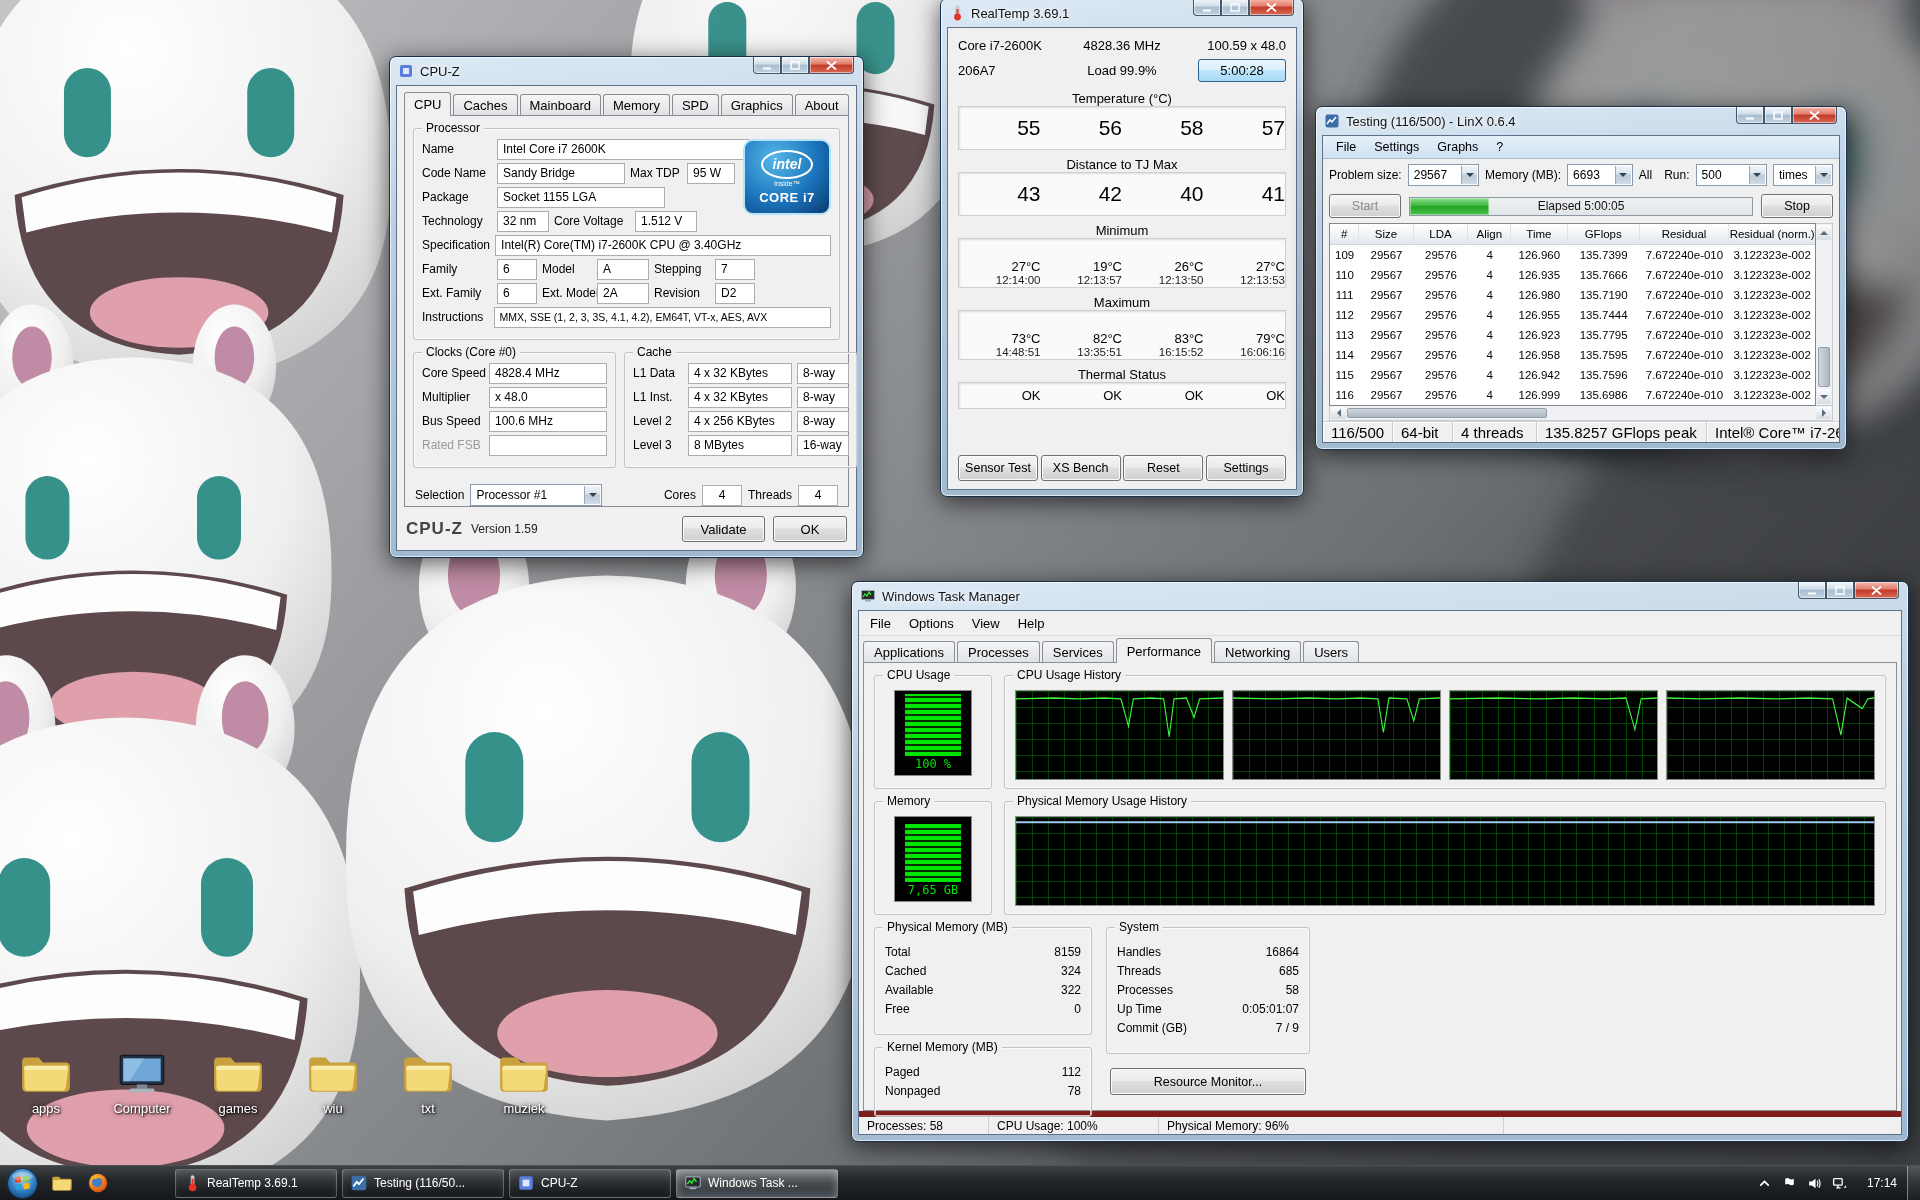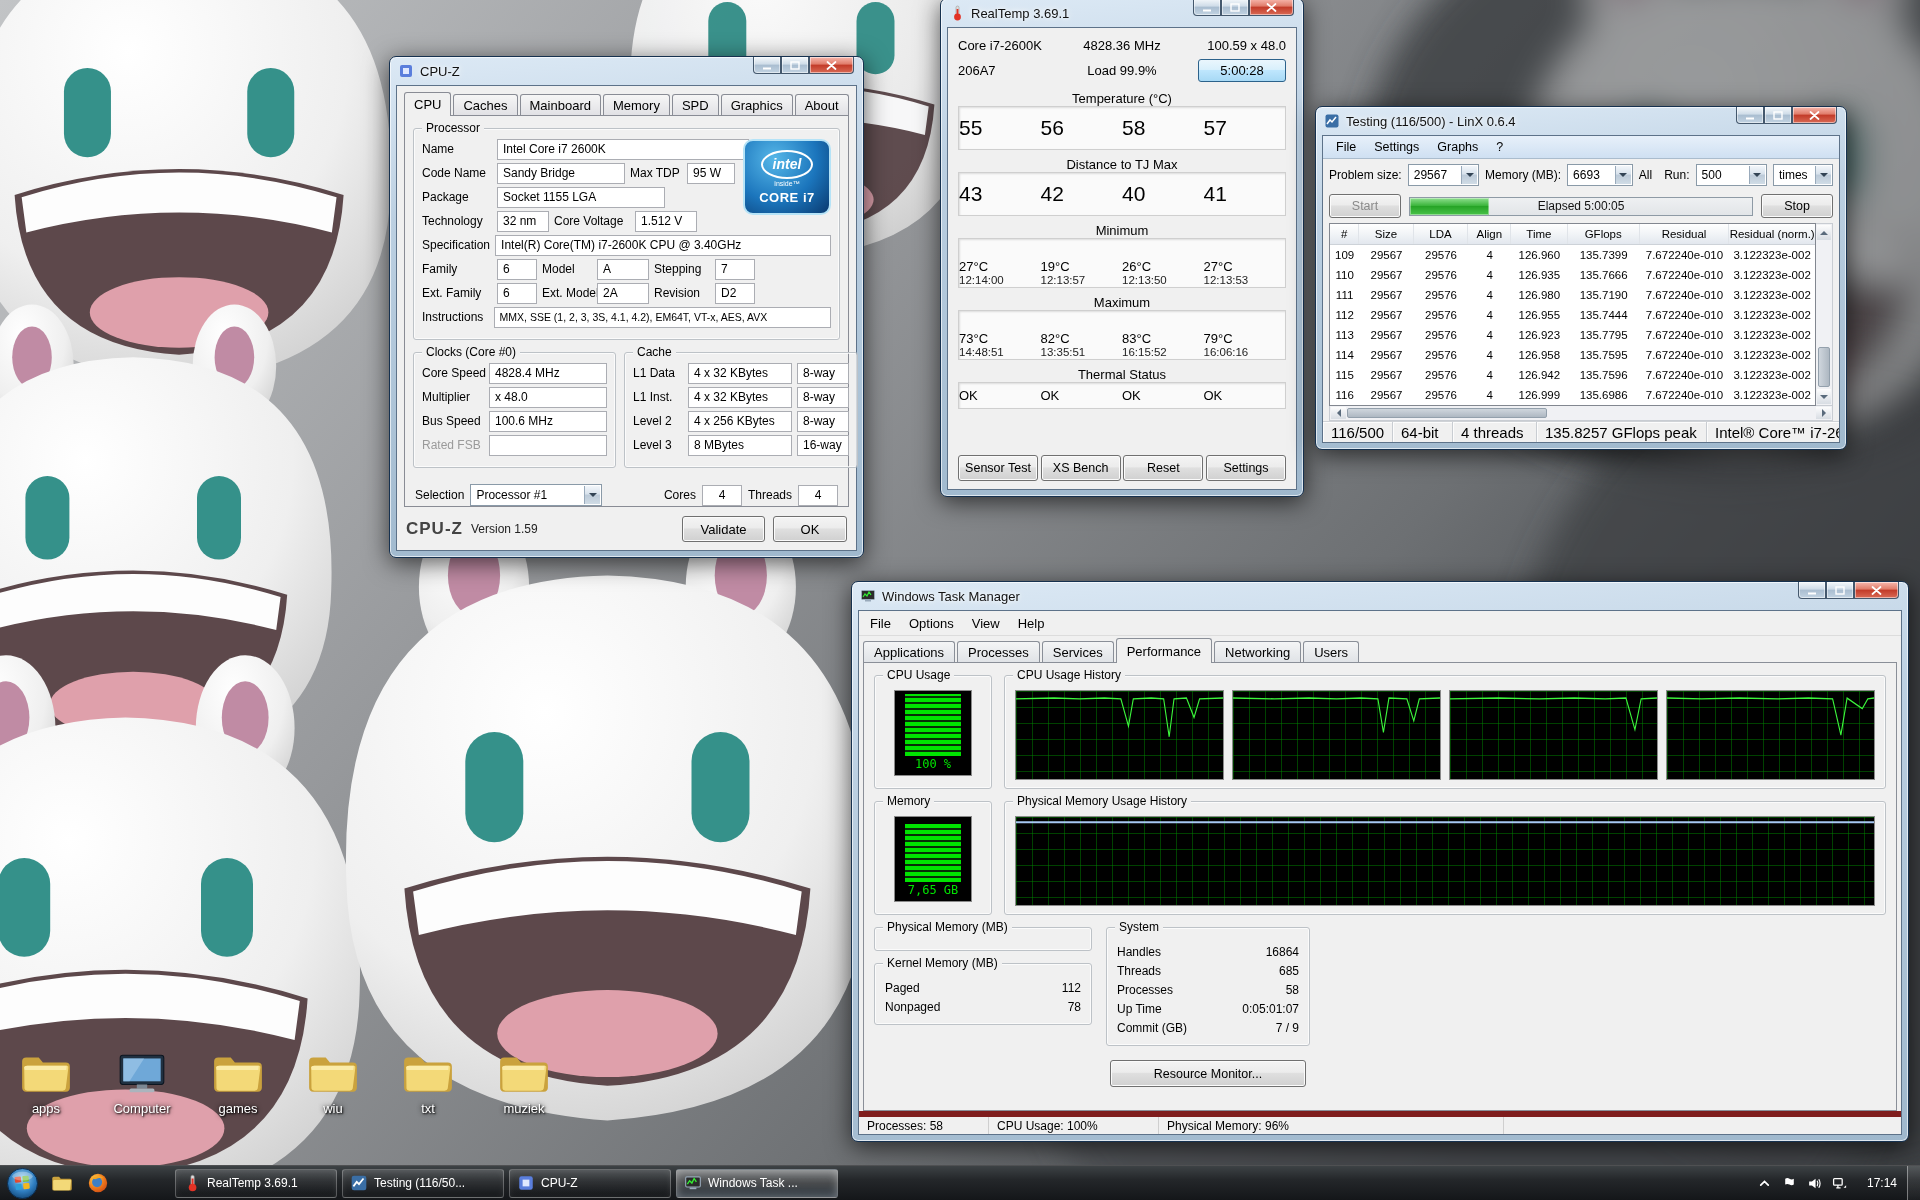--- a/index.html
+++ b/index.html
@@ -58,21 +58,21 @@
 .cpuz-ver{font-size:12px;color:#222;flex:1}
 
 
 #win-realtemp{left:940px;top:-2px;width:364px;height:499px;z-index:11}
 .rt-client{padding:8px 10px;display:flex;flex-direction:column;gap:7px}
 .rt-info{display:grid;grid-template-columns:1fr 1.25fr 1fr;row-gap:6px;align-items:center;font-size:13px;padding:2px 0}
 .rt-info .m{text-align:center}
 .rt-info .r{text-align:right}
 .timer-box{display:inline-flex;align-items:center;justify-content:center;width:88px;height:23px;border:1px solid #2c628b;border-radius:3px;background:linear-gradient(#eaf6fd,#d9f0fc 45%,#bee6fd 50%,#a7d9f5);font-size:13px}
 .rt-h{text-align:center;font-size:13px}
-.rt-panel{border:1px solid #cfcfcf;background:#fafafa;box-shadow:inset 1px 1px 2px rgba(0,0,0,.12);display:grid;grid-template-columns:repeat(4,1fr);align-items:center;text-align:left}
+.rt-panel{border:1px solid #cfcfcf;background:#fafafa;box-shadow:inset 1px 1px 2px rgba(0,0,0,.12);display:grid;grid-template-columns:repeat(4,1fr);align-items:center;text-align:right}
 .rt-panel.big{height:44px;font-size:21px}
 .rt-panel.mid{height:50px}
 .rt-panel.small{height:27px;font-size:13px}
 .rt-two .t{font-size:13px;margin-top:20px}
 .rt-two .d{font-size:11.5px;color:#222;margin-bottom:5px}
 .rt-btns{display:flex;justify-content:space-between;margin-top:auto}
 .rt-btns .btn{width:80px;height:26px;font-size:12.5px}
 
 
 #win-linx{left:1315px;top:106px;width:532px;height:344px;z-index:12}
@@ -129,21 +129,21 @@
 .hist-group{flex:1;padding:14px 10px 8px}
 .led-box{width:78px;height:86px;margin:0 auto;background:#000;border:1px solid #8a8a8a;display:flex;flex-direction:column;padding:3px 10px}
 .led-area{flex:1;position:relative;overflow:hidden}
 .led-fill{position:absolute;left:0;right:0;bottom:0;background:repeating-linear-gradient(to top,#00e400 0 4px,#072e07 4px 6px)}
 .led-text{height:16px;display:flex;align-items:center;justify-content:center;color:#00e400;font-size:12px;font-family:"DejaVu Sans Mono",monospace}
 .hist-row{display:flex;gap:8px;height:100%}
 .graph{flex:1;height:100%;border:1px solid #8a8a8a;background-color:#000;background-image:repeating-linear-gradient(to right,rgba(0,130,0,.5) 0 1px,transparent 1px 16px),repeating-linear-gradient(to bottom,rgba(0,130,0,.5) 0 1px,transparent 1px 16px)}
 .graph svg{width:100%;height:100%}
 .tm-bottom{display:flex;gap:14px;align-items:flex-start;flex:1}
 .tm-col{display:flex;flex-direction:column;gap:12px}
-.kv{padding:14px 10px 8px}
+.kv{padding:14px 10px 16px}
 .kv-row{display:flex;height:19px;align-items:center}
 .kv-row .cell{font-size:12px;white-space:nowrap}
 .kv-row .cell:first-child{flex:1}
 .tm-resbtn{width:196px;height:27px;font-size:12.5px;align-self:center;margin-top:2px}
 .tm-status{height:23px;display:flex;border-top:6px solid #7f1d1d;background:#f0f0f0;font-size:12px;flex:none}
 .tm-status .sseg{box-shadow:none;border-right:1px solid #cfcfcf}
 
 
 .taskbar{position:absolute;left:0;right:0;bottom:0;height:35px;z-index:50;background:linear-gradient(#3d4245,#24272a 40%,#141619);border-top:1px solid rgba(255,255,255,.25);display:flex;align-items:center}
 .start-orb{width:33px;height:33px;margin:0 8px 0 6px;flex:none}
@@ -783,20 +783,38 @@
                   <polyline points="0,6 300,6" fill="none" stroke="#a6c7f2" stroke-width="2.4"></polyline>
                 </svg>
               </div>
           </div>
         </div>
       </div>
       <div class="tm-bottom">
         <div class="tm-col" style="width:218px">
           <div class="group kv">
             <span class="glabel">Physical Memory (MB)</span>
+            <div>
+                <div class="kv-row">
+                  <div class="cell">Total</div>
+                  <div class="cell">8159</div>
+                </div>
+                <div class="kv-row">
+                  <div class="cell">Cached</div>
+                  <div class="cell">324</div>
+                </div>
+                <div class="kv-row">
+                  <div class="cell">Available</div>
+                  <div class="cell">322</div>
+                </div>
+                <div class="kv-row">
+                  <div class="cell">Free</div>
+                  <div class="cell">0</div>
+                </div>
+              </div>
           </div>
           <div class="group kv">
             <span class="glabel">Kernel Memory (MB)</span>
             <div>
                 <div class="kv-row">
                   <div class="cell">Paged</div>
                   <div class="cell">112</div>
                 </div>
                 <div class="kv-row">
                   <div class="cell">Nonpaged</div>

